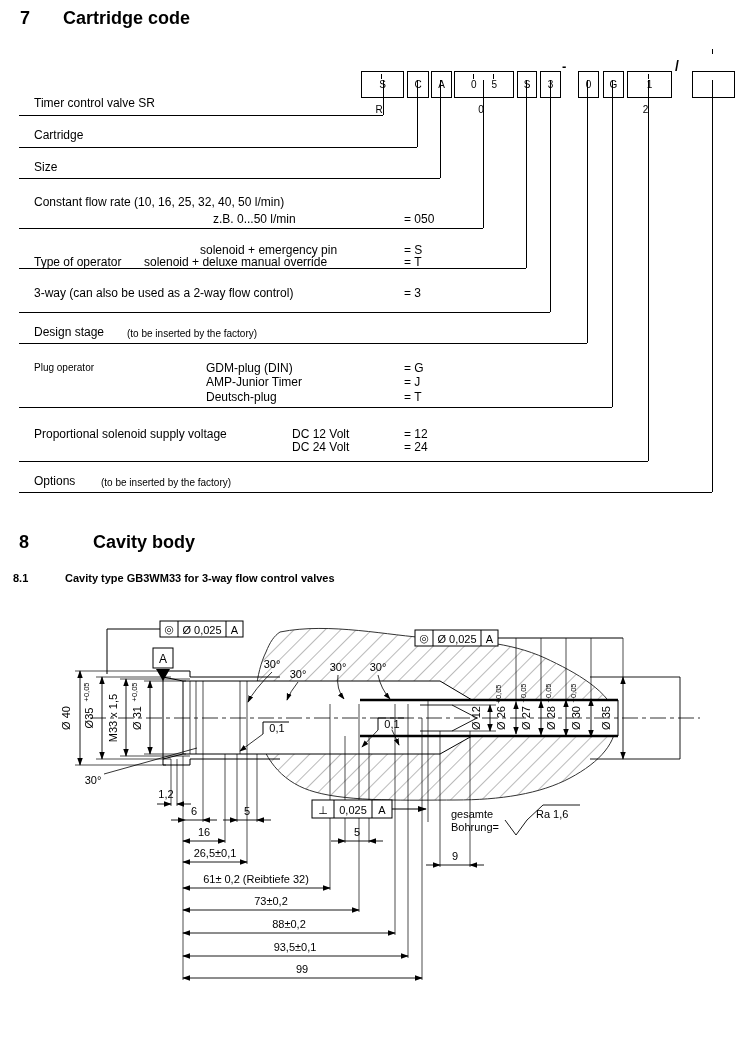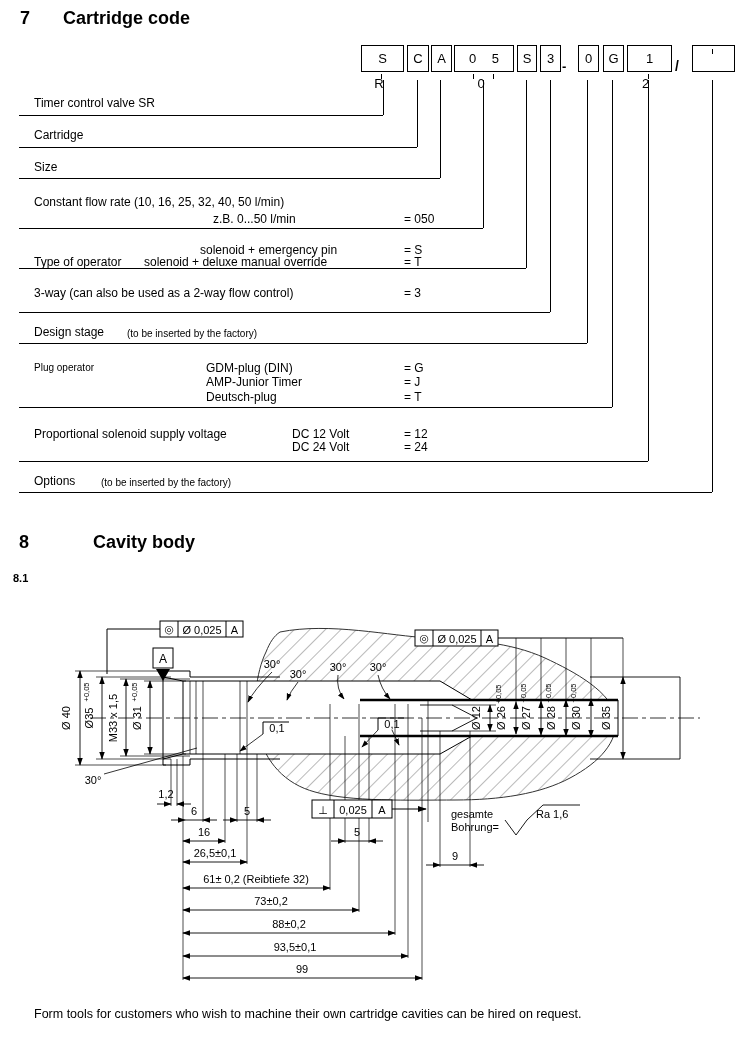--- a/index.html
+++ b/index.html
@@ -4,22 +4,22 @@
 <style>
   html,body{margin:0;padding:0;background:#fff;}
   #page{position:relative;width:753px;height:1046px;background:#fff;overflow:hidden;
         font-family:"Liberation Sans",sans-serif;color:#000;}
   .abs{position:absolute;}
   svg{position:absolute;left:0;}
   .h1{font-size:18px;font-weight:bold;}
   .h2{font-size:11px;font-weight:bold;}
   .lbl{font-size:12px;white-space:nowrap;}
   .sm{font-size:10px;white-space:nowrap;}
-  .codebox{position:absolute;top:45px;height:25px;border:1.2px solid #000;
-           text-align:center;font-size:13px;line-height:25px;letter-spacing:0;}
+  .codebox{position:absolute;top:71px;height:25px;border:1.2px solid #000;
+           text-align:center;font-size:10px;line-height:25px;letter-spacing:0;}
   .sep{position:absolute;font-size:13px;font-weight:bold;}
   .tick{position:absolute;width:1px;height:5px;background:#000;}
   .note{font-size:12.5px;white-space:nowrap;}
   text{font-family:"Liberation Sans",sans-serif;fill:#000;stroke:none;}
 </style>
 </head>
 <body>
 
 <div id="page">
 
@@ -106,20 +106,21 @@
     <div class="abs lbl" style="left:292px;top:440px;">DC 24 Volt</div>
     <div class="abs lbl" style="left:404px;top:440px;">= 24</div>
 
     <div class="abs lbl" style="left:34px;top:474px;">Options</div>
     <div class="abs sm" style="left:101px;top:477px;">(to be inserted by the factory)</div>
   </div>
 
   <div class="abs h1" style="left:19px;top:532px;">8</div>
   <div class="abs h1" style="left:65px;top:532px;margin-left:28px;">Cavity body</div>
   <div class="abs h2" style="left:13px;top:572px;">8.1</div>
+  <div class="abs h2" style="left:65px;top:572px;">Cavity type GB3WM33 for 3-way flow control valves</div>
 
   <svg width="753" height="400" viewBox="0 0 753 400" style="top:612px;">
     <defs>
       <marker id="ar" viewBox="0 0 10 10" refX="9" refY="5" markerWidth="9" markerHeight="9" orient="auto-start-reverse">
         <path d="M0,1.5 L10,5 L0,8.5 Z" fill="#000" stroke="none"></path>
       </marker>
       <pattern id="hatch" patternUnits="userSpaceOnUse" width="11" height="11" patternTransform="rotate(45)">
         <line x1="0" y1="0" x2="0" y2="11" stroke="#3a3a3a" stroke-width="0.7"></line>
       </pattern>
     </defs>
@@ -271,15 +272,14 @@
     </g>
 
     <g>
       <text x="451" y="206" font-size="11">gesamte</text>
       <text x="451" y="219" font-size="11">Bohrung=</text>
       <path fill="none" stroke="#000" stroke-width="0.9" d="M505,208 L516,223 L527,208 L543,193 H580"></path>
       <text x="536" y="206" font-size="11">Ra 1,6</text>
     </g>
   </svg>
 
-  <div class="abs note" style="left:34px;top:1007px;">Form tools for customers who wish to machine their own cartridge cavities can be hired on request.</div>
 
 </div>
 
 </body></html>

